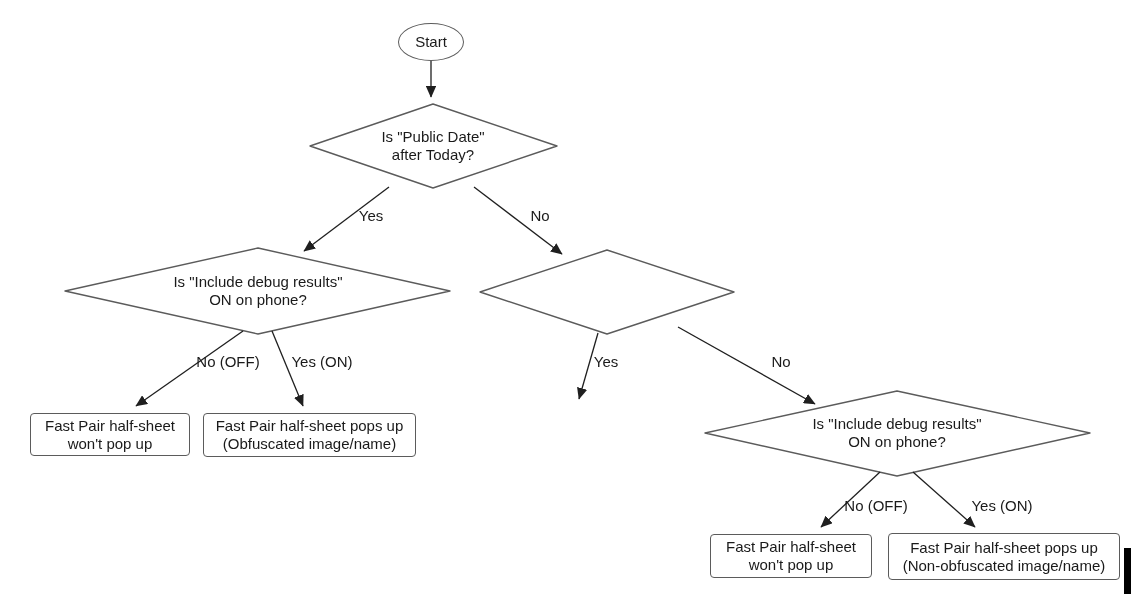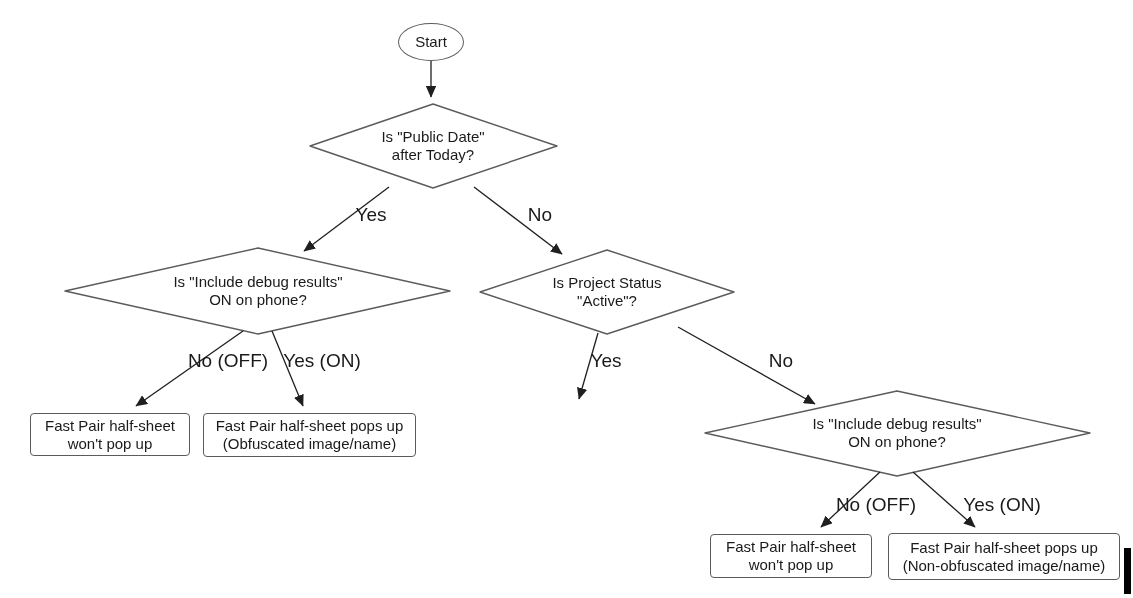--- a/index.html
+++ b/index.html
@@ -52,21 +52,21 @@
 
   .oval {
     border: 1.4px solid var(--shape-stroke, #5b5b5b);
     border-radius: 50%;
     background: #ffffff;
   }
 
   .edge-label {
     position: absolute;
     transform: translate(-50%, -50%);
-    font-size: 19px;
+    font-size: 15px;
     color: var(--text, #1a1a1a);
     white-space: nowrap;
   }
 
   .cursor-bar {
     position: absolute;
     left: 1124px;
     top: 548px;
     width: 7px;
     height: 46px;
@@ -106,24 +106,20 @@
   </div>
 
   <div class="node" style="left:333px; top:116px; width:200px; height:60px;">
     <span>Is "Public Date"
 after Today?</span>
   </div>
   <div class="node" style="left:140px; top:261px; width:236px; height:60px;">
     <span>Is "Include debug results"
 ON on phone?</span>
   </div>
-  <div class="node" style="left:507px; top:262px; width:200px; height:60px;">
-    <span>Is Project Status
-"Active"?</span>
-  </div>
   <div class="node" style="left:779px; top:403px; width:236px; height:60px;">
     <span>Is "Include debug results"
 ON on phone?</span>
   </div>
 
   <div class="node box" style="left:30px; top:413px; width:160px; height:43px;">
     <span>Fast Pair half-sheet
 won't pop up</span>
   </div>
   <div class="node box" style="left:203px; top:413px; width:213px; height:44px;">

